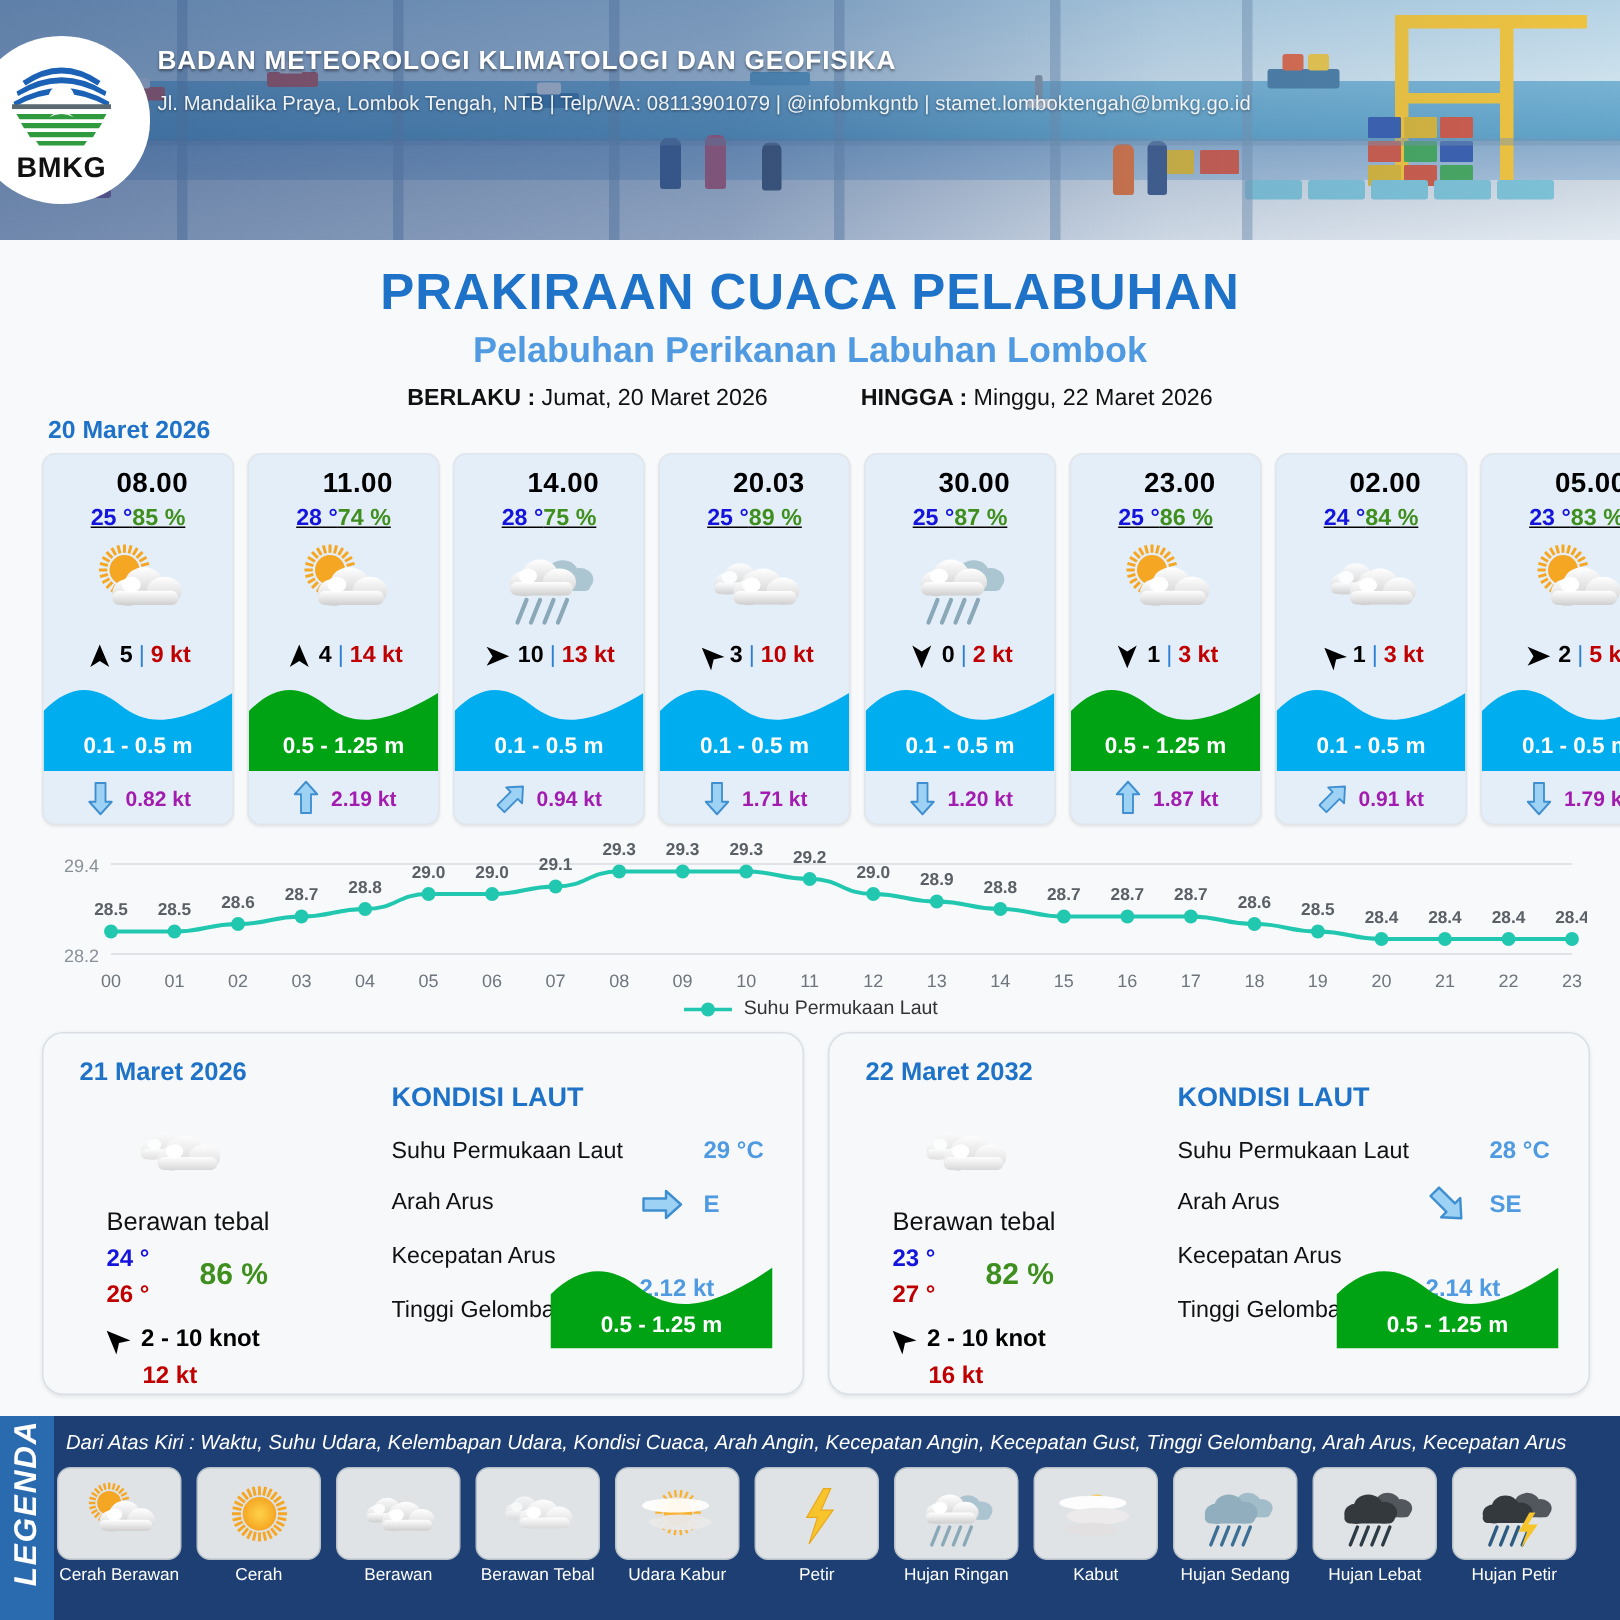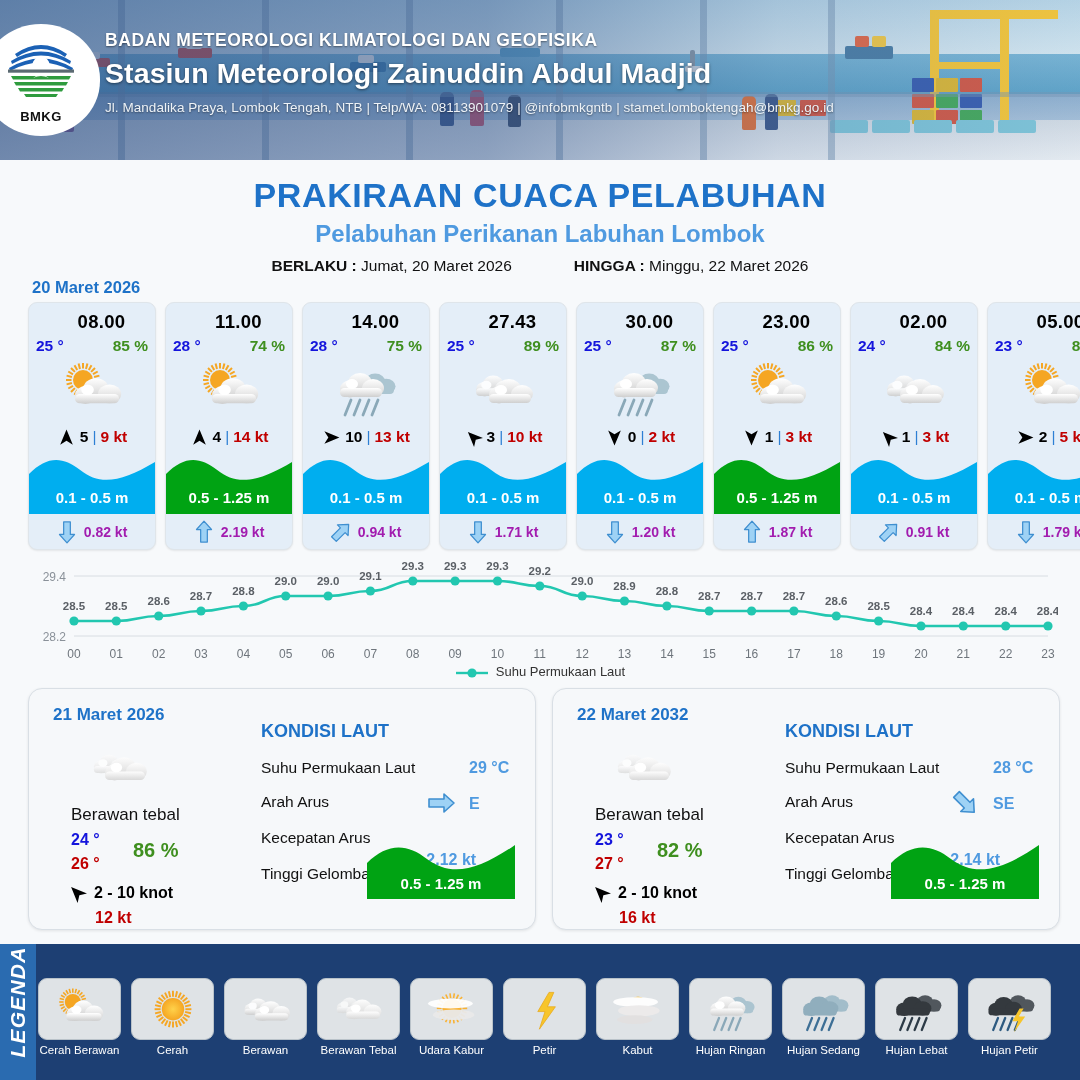--- a/index.html
+++ b/index.html
@@ -34,21 +34,21 @@
   .chair { position:absolute; background:#7fc4d8; border-radius:2px; }
   .tint { position:absolute; left:0; top:0; width:1080px; height:160px;
     background:linear-gradient(90deg,rgba(40,75,130,.62) 0%,rgba(45,80,135,.47) 45%,rgba(60,95,145,.15) 72%,rgba(70,105,150,.02) 100%); }
 
   .logo-wrap { position:absolute; left:-18px; top:24px; width:118px; height:112px;
     background:#fff; border-radius:60px/56px; z-index:6;
     display:flex; align-items:center; justify-content:center; }
   .logo-in { width:80px; height:88px; position:relative; }
   .logo-stripes { position:absolute; left:6px; top:2px; width:68px; height:62px; }
   .logo-txt { position:absolute; left:0; bottom:0; width:80px; text-align:center;
-    font-size:13px; font-weight:bold; color:#111; letter-spacing:.5px; }
+    font-size:19px; font-weight:bold; color:#111; letter-spacing:.5px; }
 
   .bn-text { position:absolute; left:105px; top:30px; z-index:7; }
   .bn-l1 { font-size:17.5px; font-weight:bold; color:#fff; letter-spacing:.55px;
     text-shadow:0 1px 2px rgba(0,0,0,.45); }
   .bn-l2 { font-size:28.5px; font-weight:bold; color:#fff; margin-top:6px;
     letter-spacing:.1px; text-shadow:0 1px 3px rgba(0,0,0,.5); }
   .bn-l3 { font-size:13.5px; color:#eef3f8; margin-top:10px; letter-spacing:.05px;
     text-shadow:0 1px 2px rgba(0,0,0,.45); }
 
   
@@ -61,22 +61,22 @@
   .t3val { color:#111; }
 
   .daylabel { position:absolute; left:32px; font-size:16.5px; font-weight:bold; color:#1e72c8; }
 
   
   .cards { position:absolute; left:28px; top:302px; display:flex; gap:9px; }
   .card { width:128px; background:#e4eef8; border:1px solid #dfe5ea; border-radius:9px;
     overflow:hidden; position:relative; box-shadow:0 1px 2px rgba(0,0,0,.08); }
   .c-time { text-align:center; font-size:18.5px; font-weight:bold; color:#000;
     padding-top:8px; letter-spacing:.3px;margin-left:19px; }
-  .c-th { display:flex; justify-content:space-between; align-items:baseline;
-    padding:4px 7px 0; }
+  .c-th { display:flex; justify-content:center; align-items:baseline;
+    padding:4px 7px 0;text-decoration:underline; }
   .c-temp { font-size:15.5px; font-weight:bold; color:#1414dc; }
   .c-hum { font-size:15.5px; font-weight:bold; color:#3f8f1f; }
   .c-ico { height:66px; display:flex; align-items:center; justify-content:center; margin-top:1px; }
   .c-wind { display:flex; align-items:center; justify-content:center; gap:4px;
     height:30px; font-size:15.5px; font-weight:bold; }
   .c-wdir { width:19px; height:19px; display:inline-block; }
   .c-wdeg { color:#000; }
   .c-wsep { color:#2d7fd4; font-weight:normal; }
   .c-wgust { color:#c00000; }
   .wave-box { position:relative; height:62px; }
@@ -219,21 +219,20 @@
           <path d="M17 56 L51 56 L49 59 L19 59 Z"></path>
         </g>
         <path d="M26 40 Q34 33 42 40 Q34 36 26 40 Z" fill="#fff"></path>
       </svg>
       <div class="logo-txt">BMKG</div>
     </div>
   </div>
 
   <div class="bn-text">
     <div class="bn-l1">BADAN METEOROLOGI KLIMATOLOGI DAN GEOFISIKA</div>
-    <div class="bn-l2">Stasiun Meteorologi Zainuddin Abdul Madjid</div>
     <div class="bn-l3">Jl. Mandalika Praya, Lombok Tengah, NTB | Telp/WA: 08113901079 | @infobmkgntb | stamet.lomboktengah@bmkg.go.id</div>
   </div>
 </div>
 
 <div class="t1">PRAKIRAAN CUACA PELABUHAN</div>
 <div class="t2">Pelabuhan Perikanan Labuhan Lombok</div>
 <div class="t3row">
   <div>
     <span class="t3lab">BERLAKU :</span>
     <span class="t3val">Jumat, 20 Maret 2026</span>
@@ -471,21 +470,21 @@
       <div class="c-cur">
         <svg viewBox="0 0 24 28">
           <g transform="rotate(45 12 14)">
             <path d="M12 1 L21 11 L16 11 L16 26 L8 26 L8 11 L3 11 Z" fill="#9ed2f5" stroke="#3f8fd0" stroke-width="1.5" stroke-linejoin="round"></path>
           </g>
         </svg>
         <span>0.94 kt</span>
       </div>
     </div>
     <div class="card">
-      <div class="c-time">27.43</div>
+      <div class="c-time">20.03</div>
       <div class="c-th">
         <span class="c-temp">25 °</span>
         <span class="c-hum">89 %</span>
       </div>
       <div class="c-ico">
         <svg width="70" height="58" viewBox="0 0 70 58">
           <defs>
             <linearGradient id="cg" x1="0" y1="0" x2="0" y2="1">
               <stop offset="0" stop-color="#ffffff"></stop>
               <stop offset="1" stop-color="#cfcfcf"></stop>
@@ -1059,20 +1058,21 @@
         </svg>
         <div class="p-wavelab">0.5 - 1.25 m</div>
       </div>
     </div>
   </div>
 
 <div class="legenda">
   <div class="lg-strip">
     <div class="lg-vert">LEGENDA</div>
   </div>
+  <div class="lg-note">Dari Atas Kiri : Waktu, Suhu Udara, Kelembapan Udara, Kondisi Cuaca, Arah Angin, Kecepatan Angin, Kecepatan Gust, Tinggi Gelombang, Arah Arus, Kecepatan Arus</div>
   <div class="lg-items" id="legend-root">
       <div class="lg-item">
         <div class="lg-box">
           <svg width="56" height="46.400000000000006" viewBox="0 0 70 58">
             <defs>
               <linearGradient id="cg" x1="0" y1="0" x2="0" y2="1">
                 <stop offset="0" stop-color="#ffffff"></stop>
                 <stop offset="1" stop-color="#cfcfcf"></stop>
               </linearGradient>
               <linearGradient id="cg2" x1="0" y1="0" x2="0" y2="1">
@@ -1322,67 +1322,67 @@
               </linearGradient>
               <linearGradient id="cg2" x1="0" y1="0" x2="0" y2="1">
                 <stop offset="0" stop-color="#fdfdfd"></stop>
                 <stop offset="1" stop-color="#d9d9d9"></stop>
               </linearGradient>
               <radialGradient id="sg">
                 <stop offset="0" stop-color="#ffd24a"></stop>
                 <stop offset="1" stop-color="#f5a623"></stop>
               </radialGradient>
             </defs>
+            <g opacity=".95">
+              <g>
+                <ellipse cx="35.65" cy="27.15" rx="8.5" ry="7.225" fill="#a9c3cf"></ellipse>
+                <ellipse cx="44.15" cy="22.05" rx="10.2" ry="8.5" fill="#a9c3cf"></ellipse>
+                <ellipse cx="55.2" cy="26.3" rx="9.35" ry="7.6499999999999995" fill="#a9c3cf"></ellipse>
+                <rect x="27.150000000000002" y="26.3" width="35.699999999999996" height="7.6499999999999995" rx="3.8249999999999997" fill="#a9c3cf"></rect>
+              </g>
+            </g>
+            <g>
+              <ellipse cx="19" cy="29" rx="10" ry="8.5" fill="url(#cg)"></ellipse>
+              <ellipse cx="29" cy="23" rx="12" ry="10" fill="url(#cg)"></ellipse>
+              <ellipse cx="42" cy="28" rx="11" ry="9" fill="url(#cg)"></ellipse>
+              <rect x="9" y="28" width="42" height="9" rx="4.5" fill="url(#cg)"></rect>
+              <ellipse cx="21" cy="24" rx="6" ry="5" fill="#ffffff"></ellipse>
+            </g>
+            <line x1="20" y1="40" x2="14" y2="55" stroke="#8aa8b8" stroke-width="2.8" stroke-linecap="round"></line>
+            <line x1="29" y1="40" x2="23" y2="55" stroke="#8aa8b8" stroke-width="2.8" stroke-linecap="round"></line>
+            <line x1="38" y1="40" x2="32" y2="55" stroke="#8aa8b8" stroke-width="2.8" stroke-linecap="round"></line>
+            <line x1="47" y1="40" x2="41" y2="55" stroke="#8aa8b8" stroke-width="2.8" stroke-linecap="round"></line>
+          </svg>
+        </div>
+        <div class="lg-lab">Hujan Ringan</div>
+      </div>
+      <div class="lg-item">
+        <div class="lg-box">
+          <svg width="56" height="46.400000000000006" viewBox="0 0 70 58">
+            <defs>
+              <linearGradient id="cg" x1="0" y1="0" x2="0" y2="1">
+                <stop offset="0" stop-color="#ffffff"></stop>
+                <stop offset="1" stop-color="#cfcfcf"></stop>
+              </linearGradient>
+              <linearGradient id="cg2" x1="0" y1="0" x2="0" y2="1">
+                <stop offset="0" stop-color="#fdfdfd"></stop>
+                <stop offset="1" stop-color="#d9d9d9"></stop>
+              </linearGradient>
+              <radialGradient id="sg">
+                <stop offset="0" stop-color="#ffd24a"></stop>
+                <stop offset="1" stop-color="#f5a623"></stop>
+              </radialGradient>
+            </defs>
             <circle cx="35" cy="24" r="11" fill="#f6c34a" opacity=".9"></circle>
             <ellipse cx="32" cy="20" rx="28" ry="6" fill="#fdfdfd"></ellipse>
             <ellipse cx="36" cy="31" rx="26" ry="7" fill="#eceaea"></ellipse>
             <ellipse cx="31" cy="42" rx="22" ry="5.5" fill="#e2e0e0"></ellipse>
           </svg>
         </div>
         <div class="lg-lab">Kabut</div>
-      </div>
-      <div class="lg-item">
-        <div class="lg-box">
-          <svg width="56" height="46.400000000000006" viewBox="0 0 70 58">
-            <defs>
-              <linearGradient id="cg" x1="0" y1="0" x2="0" y2="1">
-                <stop offset="0" stop-color="#ffffff"></stop>
-                <stop offset="1" stop-color="#cfcfcf"></stop>
-              </linearGradient>
-              <linearGradient id="cg2" x1="0" y1="0" x2="0" y2="1">
-                <stop offset="0" stop-color="#fdfdfd"></stop>
-                <stop offset="1" stop-color="#d9d9d9"></stop>
-              </linearGradient>
-              <radialGradient id="sg">
-                <stop offset="0" stop-color="#ffd24a"></stop>
-                <stop offset="1" stop-color="#f5a623"></stop>
-              </radialGradient>
-            </defs>
-            <g opacity=".95">
-              <g>
-                <ellipse cx="35.65" cy="27.15" rx="8.5" ry="7.225" fill="#a9c3cf"></ellipse>
-                <ellipse cx="44.15" cy="22.05" rx="10.2" ry="8.5" fill="#a9c3cf"></ellipse>
-                <ellipse cx="55.2" cy="26.3" rx="9.35" ry="7.6499999999999995" fill="#a9c3cf"></ellipse>
-                <rect x="27.150000000000002" y="26.3" width="35.699999999999996" height="7.6499999999999995" rx="3.8249999999999997" fill="#a9c3cf"></rect>
-              </g>
-            </g>
-            <g>
-              <ellipse cx="19" cy="29" rx="10" ry="8.5" fill="url(#cg)"></ellipse>
-              <ellipse cx="29" cy="23" rx="12" ry="10" fill="url(#cg)"></ellipse>
-              <ellipse cx="42" cy="28" rx="11" ry="9" fill="url(#cg)"></ellipse>
-              <rect x="9" y="28" width="42" height="9" rx="4.5" fill="url(#cg)"></rect>
-              <ellipse cx="21" cy="24" rx="6" ry="5" fill="#ffffff"></ellipse>
-            </g>
-            <line x1="20" y1="40" x2="14" y2="55" stroke="#8aa8b8" stroke-width="2.8" stroke-linecap="round"></line>
-            <line x1="29" y1="40" x2="23" y2="55" stroke="#8aa8b8" stroke-width="2.8" stroke-linecap="round"></line>
-            <line x1="38" y1="40" x2="32" y2="55" stroke="#8aa8b8" stroke-width="2.8" stroke-linecap="round"></line>
-            <line x1="47" y1="40" x2="41" y2="55" stroke="#8aa8b8" stroke-width="2.8" stroke-linecap="round"></line>
-          </svg>
-        </div>
-        <div class="lg-lab">Hujan Ringan</div>
       </div>
       <div class="lg-item">
         <div class="lg-box">
           <svg width="56" height="46.400000000000006" viewBox="0 0 70 58">
             <defs>
               <linearGradient id="cg" x1="0" y1="0" x2="0" y2="1">
                 <stop offset="0" stop-color="#ffffff"></stop>
                 <stop offset="1" stop-color="#cfcfcf"></stop>
               </linearGradient>
               <linearGradient id="cg2" x1="0" y1="0" x2="0" y2="1">

